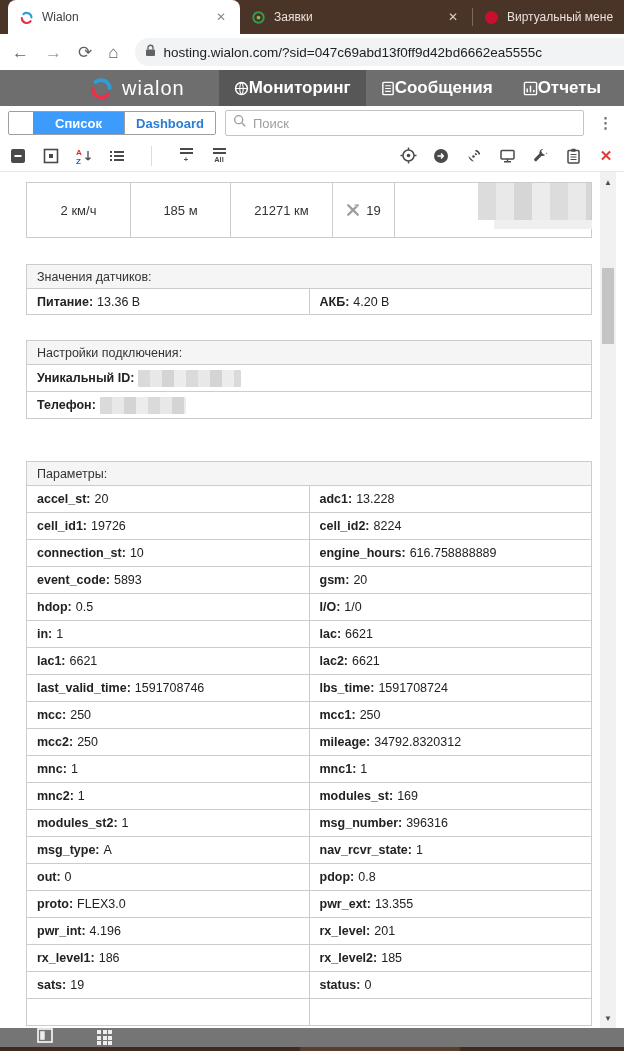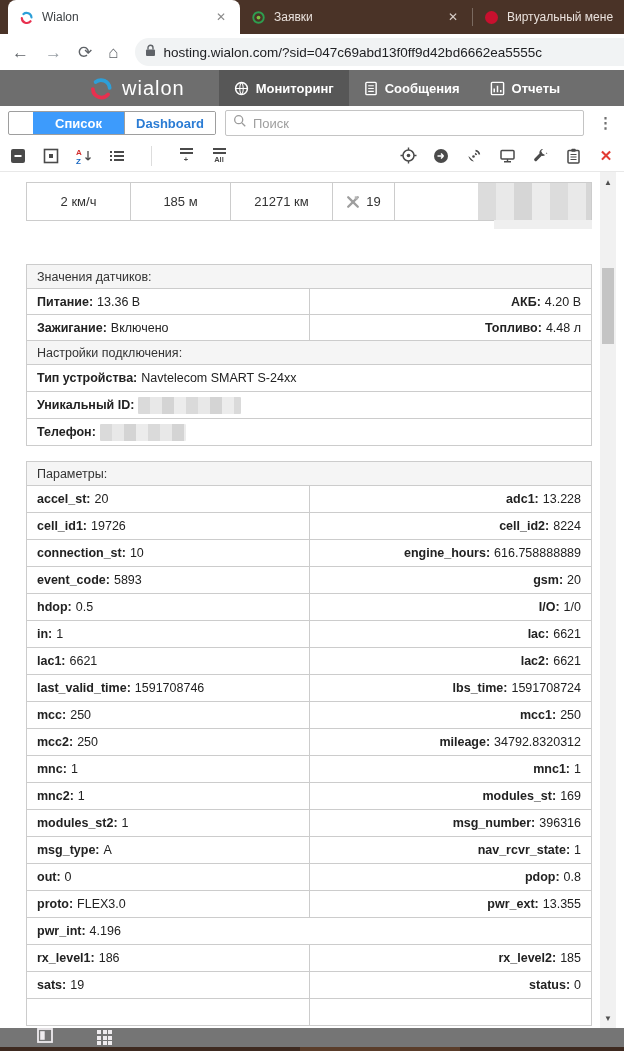--- a/index.html
+++ b/index.html
@@ -20,21 +20,21 @@
   .urlbar { position:absolute; top:34px; left:0; width:624px; height:36px; background:#fff; display:flex; align-items:center; padding:0 0 0 12px; gap:16px; }
   .nav-btn { font-size:17px; color:#5f6368; line-height:1; }
   .nav-btn.dim { color:#9aa0a6; }
   .urlpill { flex:1; height:28px; background:#f1f3f4; border-radius:14px 0 0 14px; display:flex; align-items:center; padding:0 10px; gap:8px; overflow:hidden; }
   .url-text { font-size:13.5px; color:#202124; white-space:nowrap; }
 
   
   .navbar { position:absolute; top:70px; left:0; width:624px; height:36px; background:#6e6e6e; display:flex; align-items:stretch; overflow:hidden; color:#fff; }
   .logo { display:flex; align-items:center; gap:8px; padding:0 34px 0 88px; }
   .logo-text { font-size:20px; color:#fff; letter-spacing:1px; }
-  .nav-item { display:flex; align-items:center; gap:7px; padding:0 15px; font-size:13px; font-weight:bold; white-space:nowrap; }
+  .nav-item { display:flex; align-items:center; gap:0; padding:0 15px; font-size:17px; font-weight:bold; white-space:nowrap; }
   .nav-item.active { background:#575757; }
 
   
   .subbar { position:absolute; top:106px; left:0; width:624px; height:34px; background:#fff; display:flex; align-items:center; padding:0 6px 0 8px; gap:9px; }
   .seg { display:flex; height:24px; border:1px solid #9e9e9e; border-radius:2px; overflow:hidden;padding-left:24px; }
   .seg-item { width:91px; display:flex; align-items:center; justify-content:center; font-size:13px; font-weight:bold; color:#2b7cd4; background:#fff; }
   .seg-item.active { background:#3d9bfc; color:#fff; }
   .search { flex:1; height:22px; border:1px solid #c4c4c4; border-radius:2px; display:flex; align-items:center; padding:12px 7px; gap:6px; background:#fff; }
   .search input { border:none; outline:none; flex:1; font-size:13px; font-family:"Liberation Sans",sans-serif; color:#333; background:transparent; }
   .search input::placeholder { color:#9e9e9e; }
@@ -50,34 +50,34 @@
   .icon-lines .bar { height:2px; width:13px; background:#4a4a4a; display:block; }
   .icon-sub { font-size:7.5px; font-weight:bold; color:#4a4a4a; line-height:7px; }
   .dotline { display:flex; gap:2px; align-items:center; width:14px; }
   .dotline .d { width:2px; height:2px; background:#4a4a4a; }
   .dotline .b { height:2px; flex:1; background:#4a4a4a; }
   .close-x { color:#e23b33; font-size:15px; font-weight:bold; line-height:1; }
 
   
   .content { position:absolute; top:172px; left:0; width:624px; height:856px; background:#fff; overflow:hidden; }
   .panel { position:absolute; left:26px; top:10px; width:566px; }
-  .stats { display:flex; border:1px solid #ccc; height:39px; background:#fff; }
+  .stats { display:flex; border:1px solid #ccc; height:56px; background:#fff; }
   .stat-cell { border-right:1px solid #ccc; display:flex; align-items:center; justify-content:center; font-size:13px; color:#333; gap:6px; }
   .stat-cell:last-child { border-right:none; flex:1; }
   .redact-big { position:absolute; left:452px; top:1px; width:113px; height:37px;
     background:repeating-linear-gradient(90deg,#dcdcdc 0 18px,#e9e9e9 18px 36px,#d6d6d6 36px 54px,#ececec 54px 72px),
                repeating-linear-gradient(0deg,rgba(255,255,255,.35) 0 9px,rgba(0,0,0,.05) 9px 18px); }
   .redact-tail { position:absolute; left:468px; top:38px; width:98px; height:9px; background:#efefef; }
   .section { position:absolute; left:0; width:566px; }
   .sec-header { height:25px; background:#f5f5f5; border:1px solid #ccc; display:flex; align-items:center; padding:0 10px; font-size:12.5px; color:#333; }
   .srow { display:flex; border:1px solid #ccc; border-top:none; background:#fff; height:27px; }
   .srow.h26 { height:26px; }
   .scell { flex:1; display:flex; align-items:center; padding:0 10px; font-size:12.5px; color:#222; white-space:nowrap; overflow:hidden; }
   .scell b { font-weight:bold; margin-right:4px; }
-  .scell + .scell { border-left:1px solid #ccc;justify-content:flex-end; }
+  .scell + .scell { border-left:1px solid #ccc; }
   .redact { display:inline-block; height:17px; border-radius:1px;
     background:repeating-linear-gradient(90deg,#dadada 0 12px,#e8e8e8 12px 24px,#d4d4d4 24px 36px,#ececec 36px 48px); }
   .redact.wide { width:103px; } .redact.narrow { width:86px; }
 
   
   .scrollbar { position:absolute; left:600px; top:0; width:16px; height:856px; background:#f1f1f1; }
   .sb-arrow { position:absolute; left:0; width:16px; height:16px; display:flex; align-items:center; justify-content:center; font-size:8px; color:#505050; }
   .sb-arrow.up { top:2px; } .sb-arrow.down { bottom:2px; }
   .sb-thumb { position:absolute; left:2px; top:96px; width:12px; height:76px; background:#c4c4c4; }
 
@@ -311,44 +311,28 @@
             <div class="srow h26">
               <div class="scell">
                 <b>Питание:</b>
                 <span>13.36 В</span>
               </div>
               <div class="scell">
                 <b>АКБ:</b>
                 <span>4.20 В</span>
               </div>
             </div>
-            <div class="srow h26">
-              <div class="scell">
-                <b>Зажигание:</b>
-                <span>Включено</span>
-              </div>
-              <div class="scell">
-                <b>Топливо:</b>
-                <span>4.48 л</span>
-              </div>
-            </div>
           </div>
       </div>
 
       <div class="section" style="top:158px">
         <div class="sec-header">Настройки подключения:</div>
         <div id="connection-rows">
             <div class="srow">
               <div class="scell">
-                <b>Тип устройства:</b>
-                <span>Navtelecom SMART S-24xx</span>
-              </div>
-            </div>
-            <div class="srow">
-              <div class="scell">
                 <b>Уникальный ID:</b>
                 <span class="redact wide"></span>
               </div>
             </div>
             <div class="srow">
               <div class="scell">
                 <b>Телефон:</b>
                 <span class="redact narrow"></span>
               </div>
             </div>
@@ -515,20 +499,24 @@
               </div>
               <div class="scell">
                 <b>pwr_ext:</b>
                 <span>13.355</span>
               </div>
             </div>
             <div class="srow">
               <div class="scell">
                 <b>pwr_int:</b>
                 <span>4.196</span>
+              </div>
+              <div class="scell">
+                <b>rx_level:</b>
+                <span>201</span>
               </div>
             </div>
             <div class="srow">
               <div class="scell">
                 <b>rx_level1:</b>
                 <span>186</span>
               </div>
               <div class="scell">
                 <b>rx_level2:</b>
                 <span>185</span>

